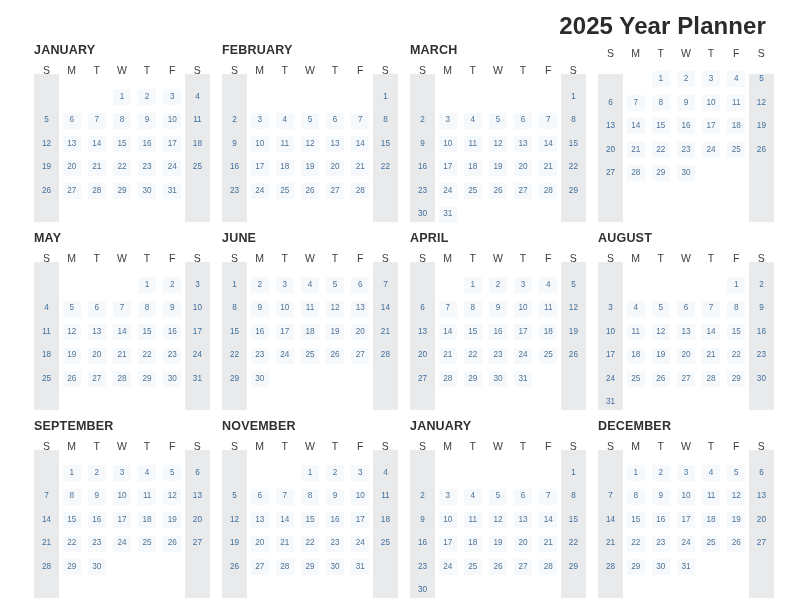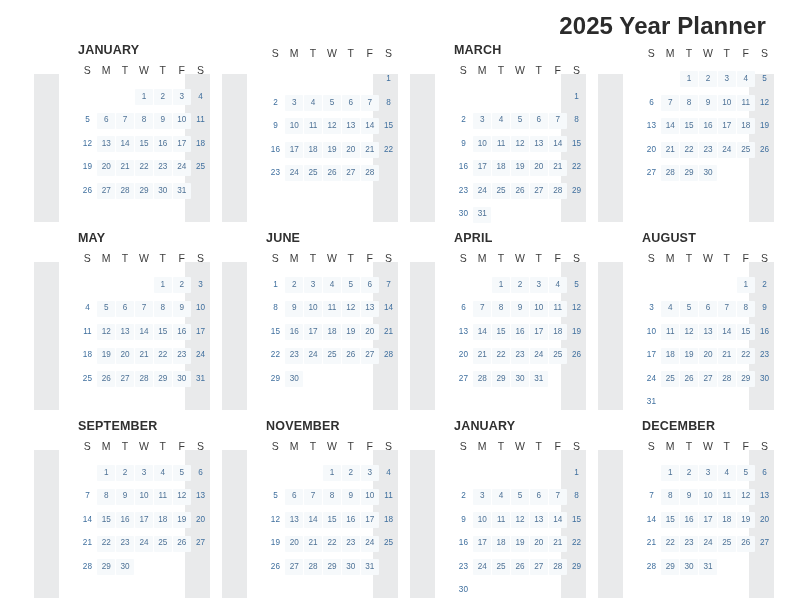--- a/index.html
+++ b/index.html
@@ -45,21 +45,20 @@
     display: grid;
     grid-template-columns: repeat(4, 1fr);
     grid-template-rows: repeat(3, 188px);
     column-gap: 12px;
     row-gap: 0px;
   }
 
   .month-block {
     position: relative;
     width: 176px;
-    padding-left: 44px;
   }
 
   .month-name {
     font-size: 12.5px;
     font-weight: bold;
     color: #303030;
     letter-spacing: 0.2px;
     margin-bottom: 4px;
     line-height: 1.1;
     white-space: nowrap;
@@ -252,20 +251,21 @@
           <div class="cell weekend empty"></div>
           <div class="cell empty"></div>
           <div class="cell empty"></div>
           <div class="cell empty"></div>
           <div class="cell empty"></div>
           <div class="cell empty"></div>
           <div class="cell weekend empty"></div>
         </div>
       </div>
       <div class="month-block">
+        <div class="month-name">FEBRUARY</div>
         <div class="weekend-bands">
           <div class="band sun"></div>
           <div class="band sat"></div>
         </div>
         <div class="day-grid">
           <div class="dow">S</div>
           <div class="dow">M</div>
           <div class="dow">T</div>
           <div class="dow">W</div>
           <div class="dow">T</div>

